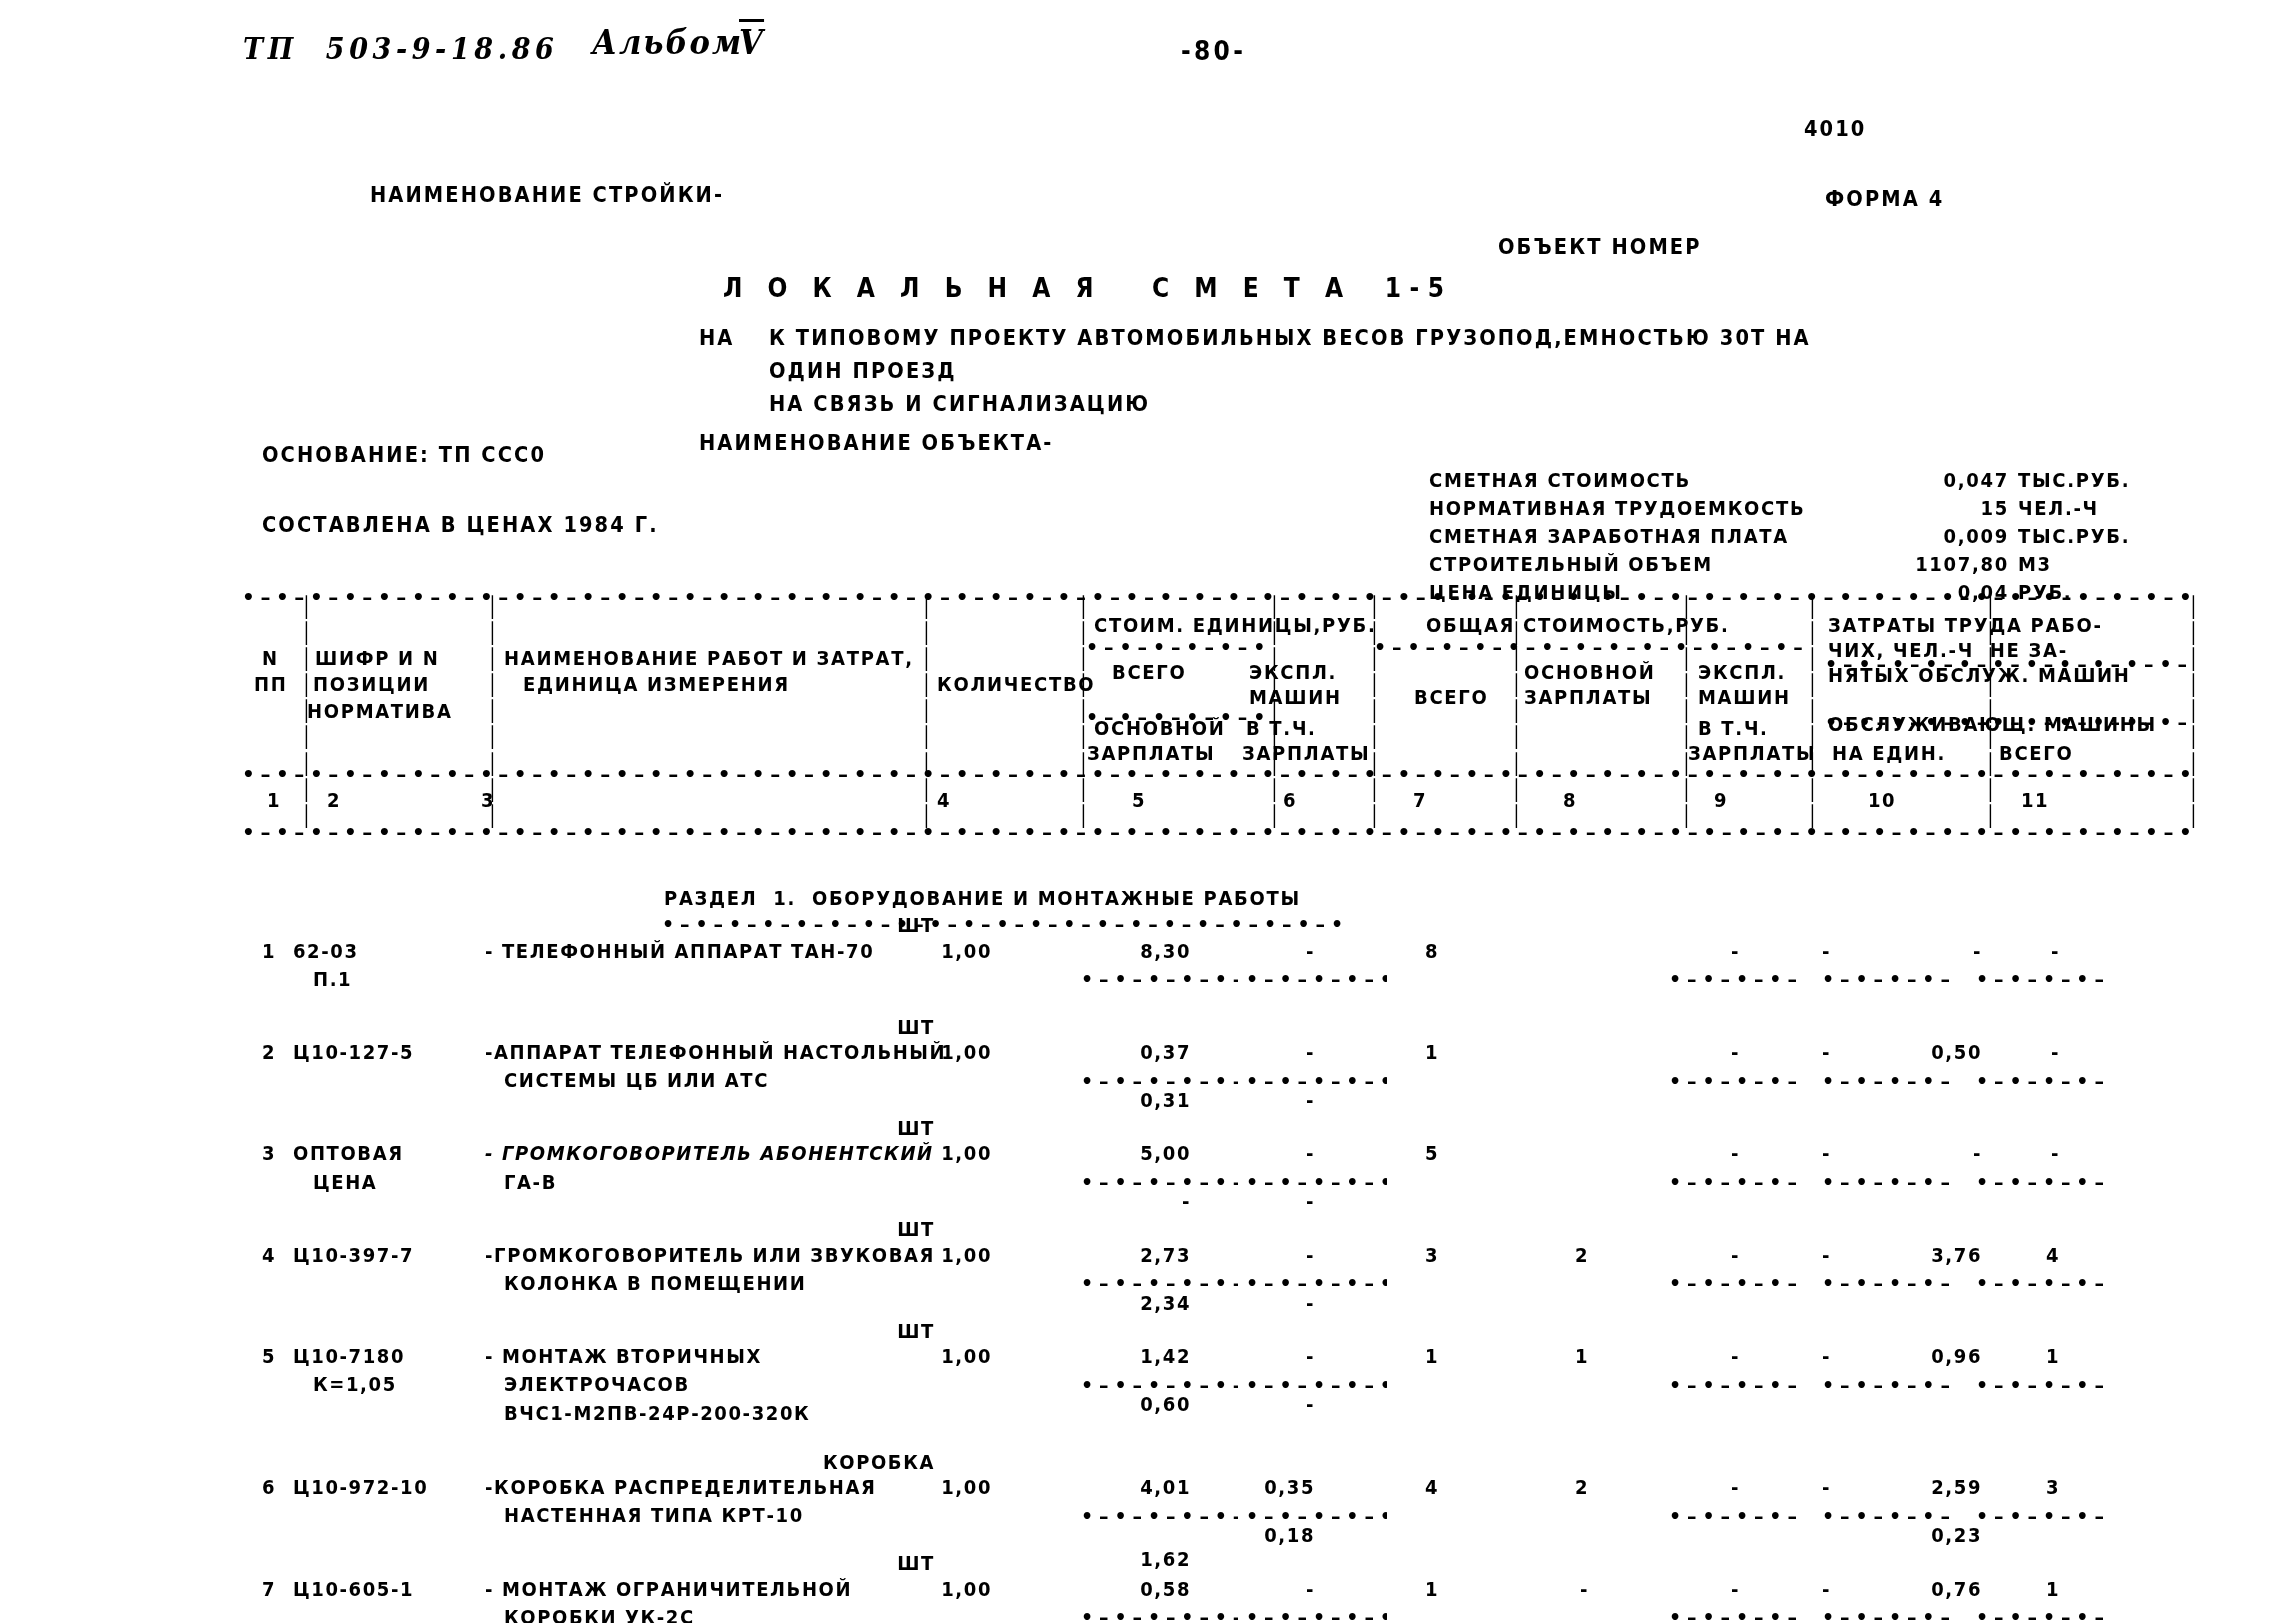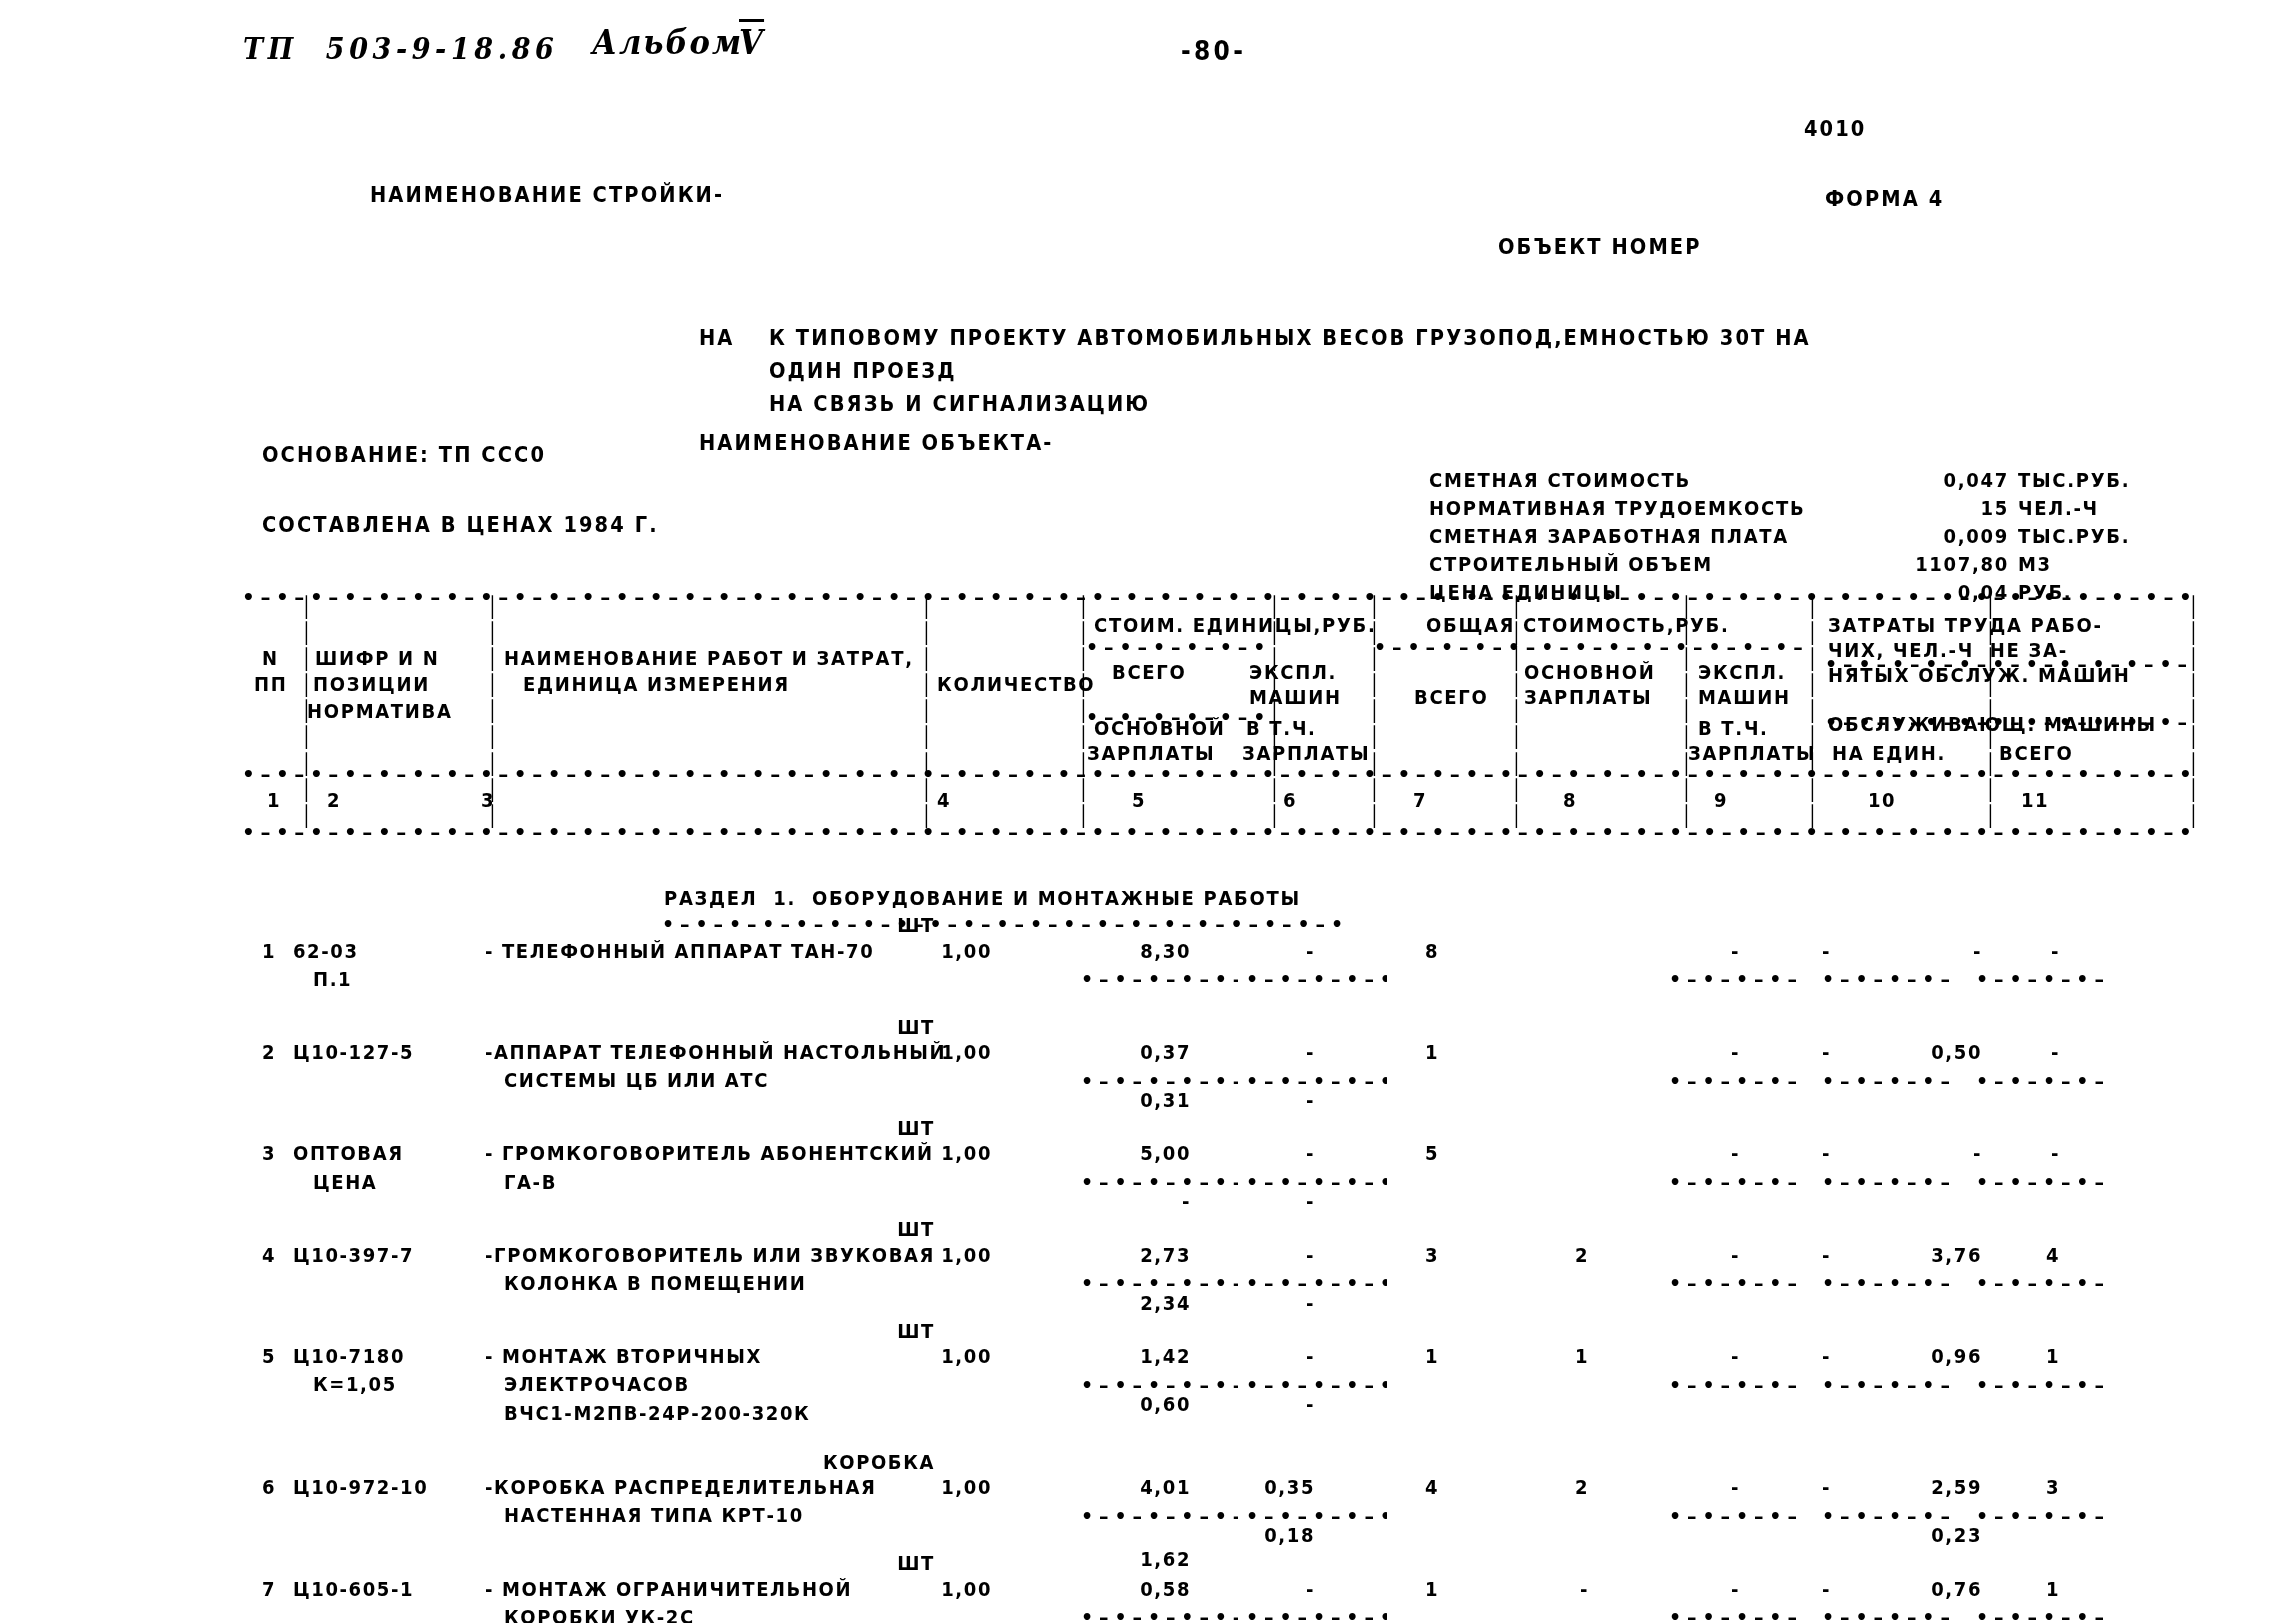--- a/index.html
+++ b/index.html
@@ -85,20 +85,21 @@
   <div class="t hand" style="left:739px; top:25px; font-size:34px; letter-spacing:1.3px; text-decoration:overline;">V</div>
   <div class="t s-page" style="left:1181px; top:38px;">-80-</div>
 
   <div class="t s-norm" style="left:1804px; top:118px;">4010</div>
 
   <div class="t s-norm" style="left:370px; top:184px;">НАИМЕНОВАНИЕ СТРОЙКИ-</div>
   <div class="t s-norm" style="left:1825px; top:188px;">ФОРМА 4</div>
 
   <div class="t s-norm" style="left:1498px; top:236px;">ОБЪЕКТ НОМЕР</div>
 
+  <div class="t s-title" style="left:723px; top:275px;">Л О К А Л Ь Н А Я   С М Е Т А  1-5</div>
 
   <div class="t s-norm" style="left:699px; top:327px;">НА</div>
   <div class="t s-norm" style="left:769px; top:327px;">К ТИПОВОМУ ПРОЕКТУ АВТОМОБИЛЬНЫХ ВЕСОВ ГРУЗОПОД,ЕМНОСТЬЮ 30Т НА</div>
   <div class="t s-norm" style="left:769px; top:360px;">ОДИН ПРОЕЗД</div>
   <div class="t s-norm" style="left:769px; top:393px;">НА СВЯЗЬ И СИГНАЛИЗАЦИЮ</div>
 
   <div class="t s-norm" style="left:699px; top:432px;">НАИМЕНОВАНИЕ ОБЪЕКТА-</div>
 
   <div class="t s-norm" style="left:262px; top:444px;">ОСНОВАНИЕ: ТП ССС0</div>
   <div class="t s-norm" style="left:262px; top:514px;">СОСТАВЛЕНА В ЦЕНАХ 1984 Г.</div>
@@ -228,21 +229,21 @@
       <div class="t s-row ralign" style="left: 2021px; top: 1042px; width: 39px;">-</div>
       <div class="dashseg" style="left: 1081px; top: 1072px; width: 157px;">•–•–•–•–•–•–•–•–•–</div>
       <div class="dashseg" style="left: 1246px; top: 1072px; width: 141px;">•–•–•–•–•–•–•–•–</div>
       <div class="dashseg" style="left: 1669px; top: 1072px; width: 131px;">•–•–•–•–•–•–•–</div>
       <div class="dashseg" style="left: 1822px; top: 1072px; width: 131px;">•–•–•–•–•–•–•–</div>
       <div class="dashseg" style="left: 1976px; top: 1072px; width: 131px;">•–•–•–•–•–•–•–</div>
       <div></div>
       <div class="t s-row" style="left: 262px; top: 1143px; width: 26px;">3</div>
       <div class="t s-row" style="left: 293px; top: 1143px;">ОПТОВАЯ</div>
       <div class="t s-row" style="left: 313px; top: 1172px;">ЦЕНА</div>
-      <div class="t s-row" style="left: 485px; top: 1143px;">- ГРОМКОГОВОРИТЕЛЬ АБОНЕНТСКИЙ</div>
+      <div class="t s-row" style="left: 485px; top: 1143px; font-style: italic;">- ГРОМКОГОВОРИТЕЛЬ АБОНЕНТСКИЙ</div>
       <div class="t s-row" style="left: 504px; top: 1172px;">ГА-В</div>
       <div class="t s-row ralign" style="left: 765px; top: 1118px; width: 170px;">ШТ</div>
       <div class="t s-row ralign" style="left: 913px; top: 1143px; width: 79px;">1,00</div>
       <div class="t s-row ralign" style="left: 1086px; top: 1143px; width: 105px;">5,00</div>
       <div class="t s-row ralign" style="left: 1236px; top: 1143px; width: 79px;">-</div>
       <div class="t s-row ralign" style="left: 1086px; top: 1191px; width: 105px;">-</div>
       <div class="t s-row ralign" style="left: 1236px; top: 1191px; width: 79px;">-</div>
       <div class="t s-row ralign" style="left: 1400px; top: 1143px; width: 39px;">5</div>
       <div class="t s-row ralign" style="left: 1701px; top: 1143px; width: 39px;">-</div>
       <div class="t s-row ralign" style="left: 1792px; top: 1143px; width: 39px;">-</div>

